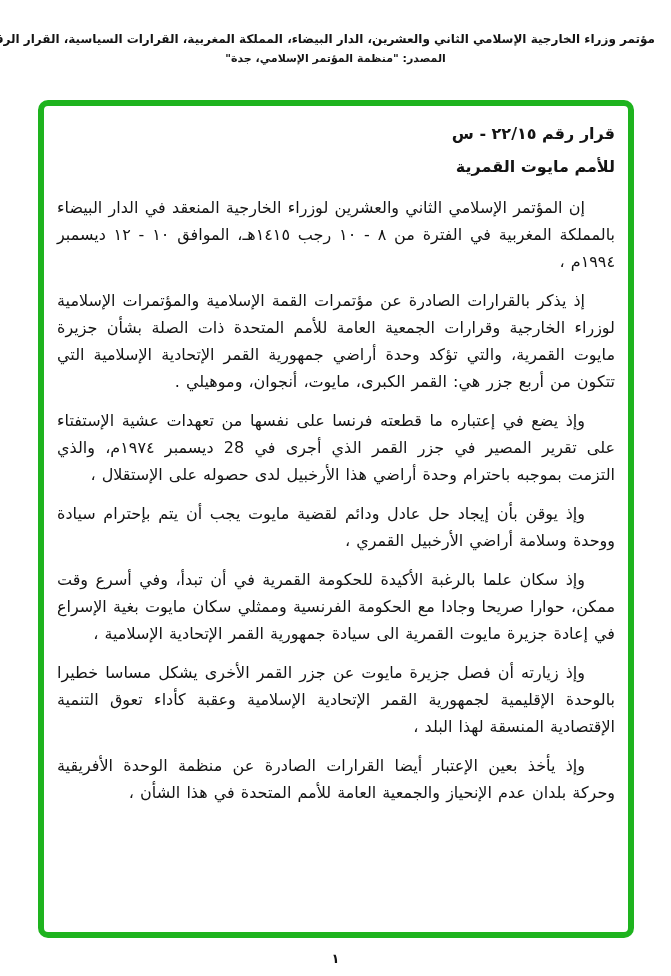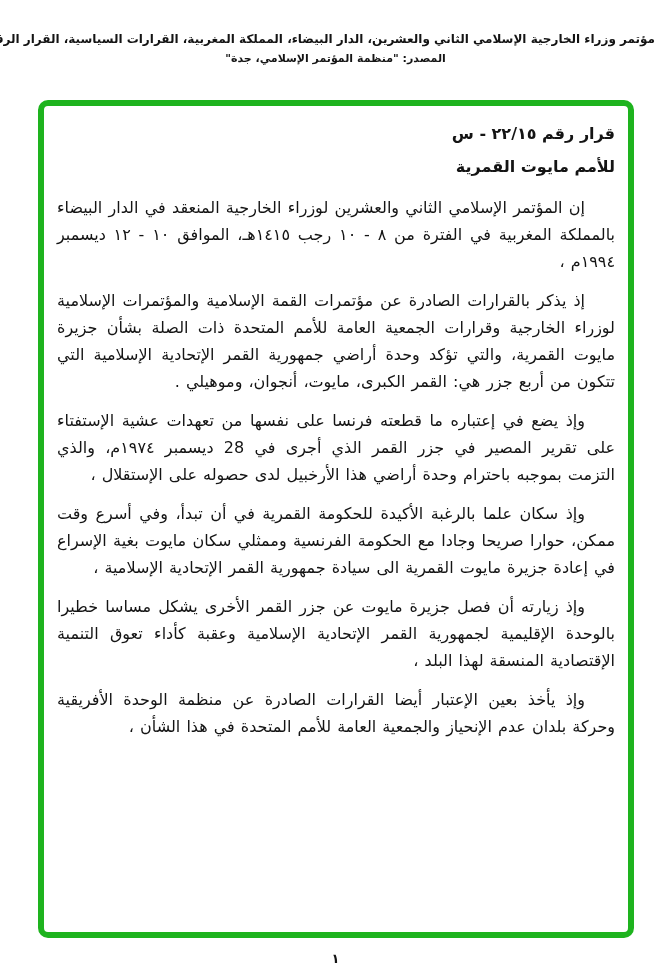--- a/index.html
+++ b/index.html
@@ -91,20 +91,21 @@
       <div class="title-line">للأمم مايوت القمرية</div>
     </div>
 
     <div class="body-text">
   <p class="para"><span class="ptext">إن المؤتمر الإسلامي الثاني والعشرين لوزراء الخارجية المنعقد في الدار البيضاء بالمملكة المغربية في الفترة من ٨ - ١٠ رجب ١٤١٥هـ، الموافق ١٠ - ١٢ ديسمبر ١٩٩٤م ،</span></p>
 
   <p class="para"><b class="lead">إذ يذكر </b><span class="ptext">بالقرارات الصادرة عن مؤتمرات القمة الإسلامية والمؤتمرات الإسلامية لوزراء الخارجية وقرارات الجمعية العامة للأمم المتحدة ذات الصلة بشأن جزيرة مايوت القمرية، والتي تؤكد وحدة أراضي جمهورية القمر الإتحادية الإسلامية التي تتكون من أربع جزر هي: القمر الكبرى، مايوت، أنجوان، وموهيلي .</span></p>
 
   <p class="para"><b class="lead">وإذ يضع في إعتباره </b><span class="ptext">ما قطعته فرنسا على نفسها من تعهدات عشية الإستفتاء على تقرير المصير في جزر القمر الذي أجرى في 28 ديسمبر ١٩٧٤م، والذي التزمت بموجبه باحترام وحدة أراضي هذا الأرخبيل لدى حصوله على الإستقلال ،</span></p>
 
+  <p class="para"><b class="lead">وإذ يوقن </b><span class="ptext">بأن إيجاد حل عادل ودائم لقضية مايوت يجب أن يتم بإحترام سيادة ووحدة وسلامة أراضي الأرخبيل القمري ،</span></p>
 
 
   <p class="para"><b class="lead">وإذ سكان علما </b><span class="ptext">بالرغبة الأكيدة للحكومة القمرية في أن تبدأ، وفي أسرع وقت ممكن، حوارا صريحا وجادا مع الحكومة الفرنسية وممثلي سكان مايوت بغية الإسراع في إعادة جزيرة مايوت القمرية الى سيادة جمهورية القمر الإتحادية الإسلامية ،</span></p>
 
   <p class="para"><b class="lead">وإذ زيارته </b><span class="ptext">أن فصل جزيرة مايوت عن جزر القمر الأخرى يشكل مساسا خطيرا بالوحدة الإقليمية لجمهورية القمر الإتحادية الإسلامية وعقبة كأداء تعوق التنمية الإقتصادية المنسقة لهذا البلد ،</span></p>
 
   <p class="para"><b class="lead">وإذ يأخذ بعين الإعتبار </b><span class="ptext">أيضا القرارات الصادرة عن منظمة الوحدة الأفريقية وحركة بلدان عدم الإنحياز والجمعية العامة للأمم المتحدة في هذا الشأن ،</span></p>
 </div>
 
   </div>

